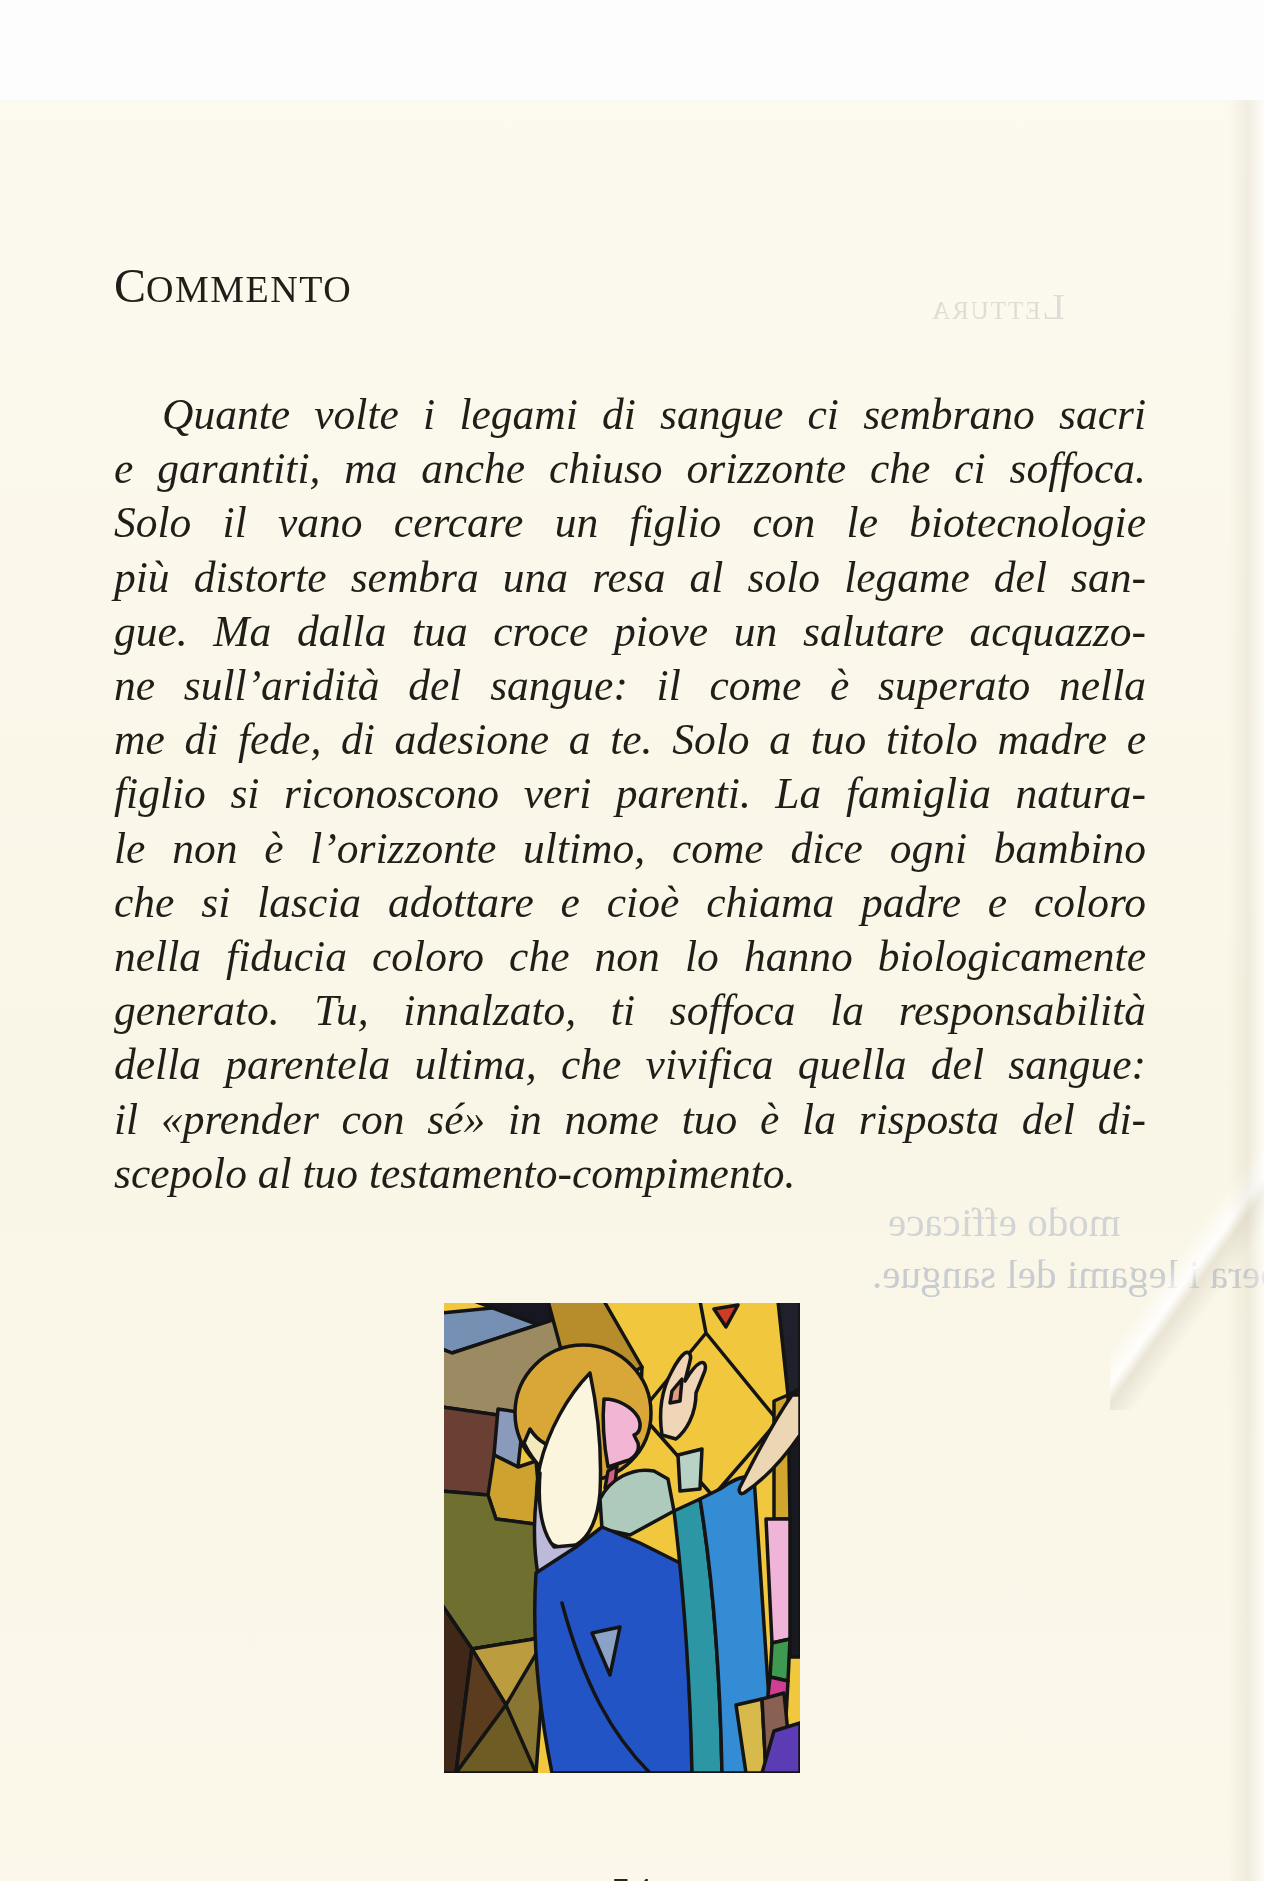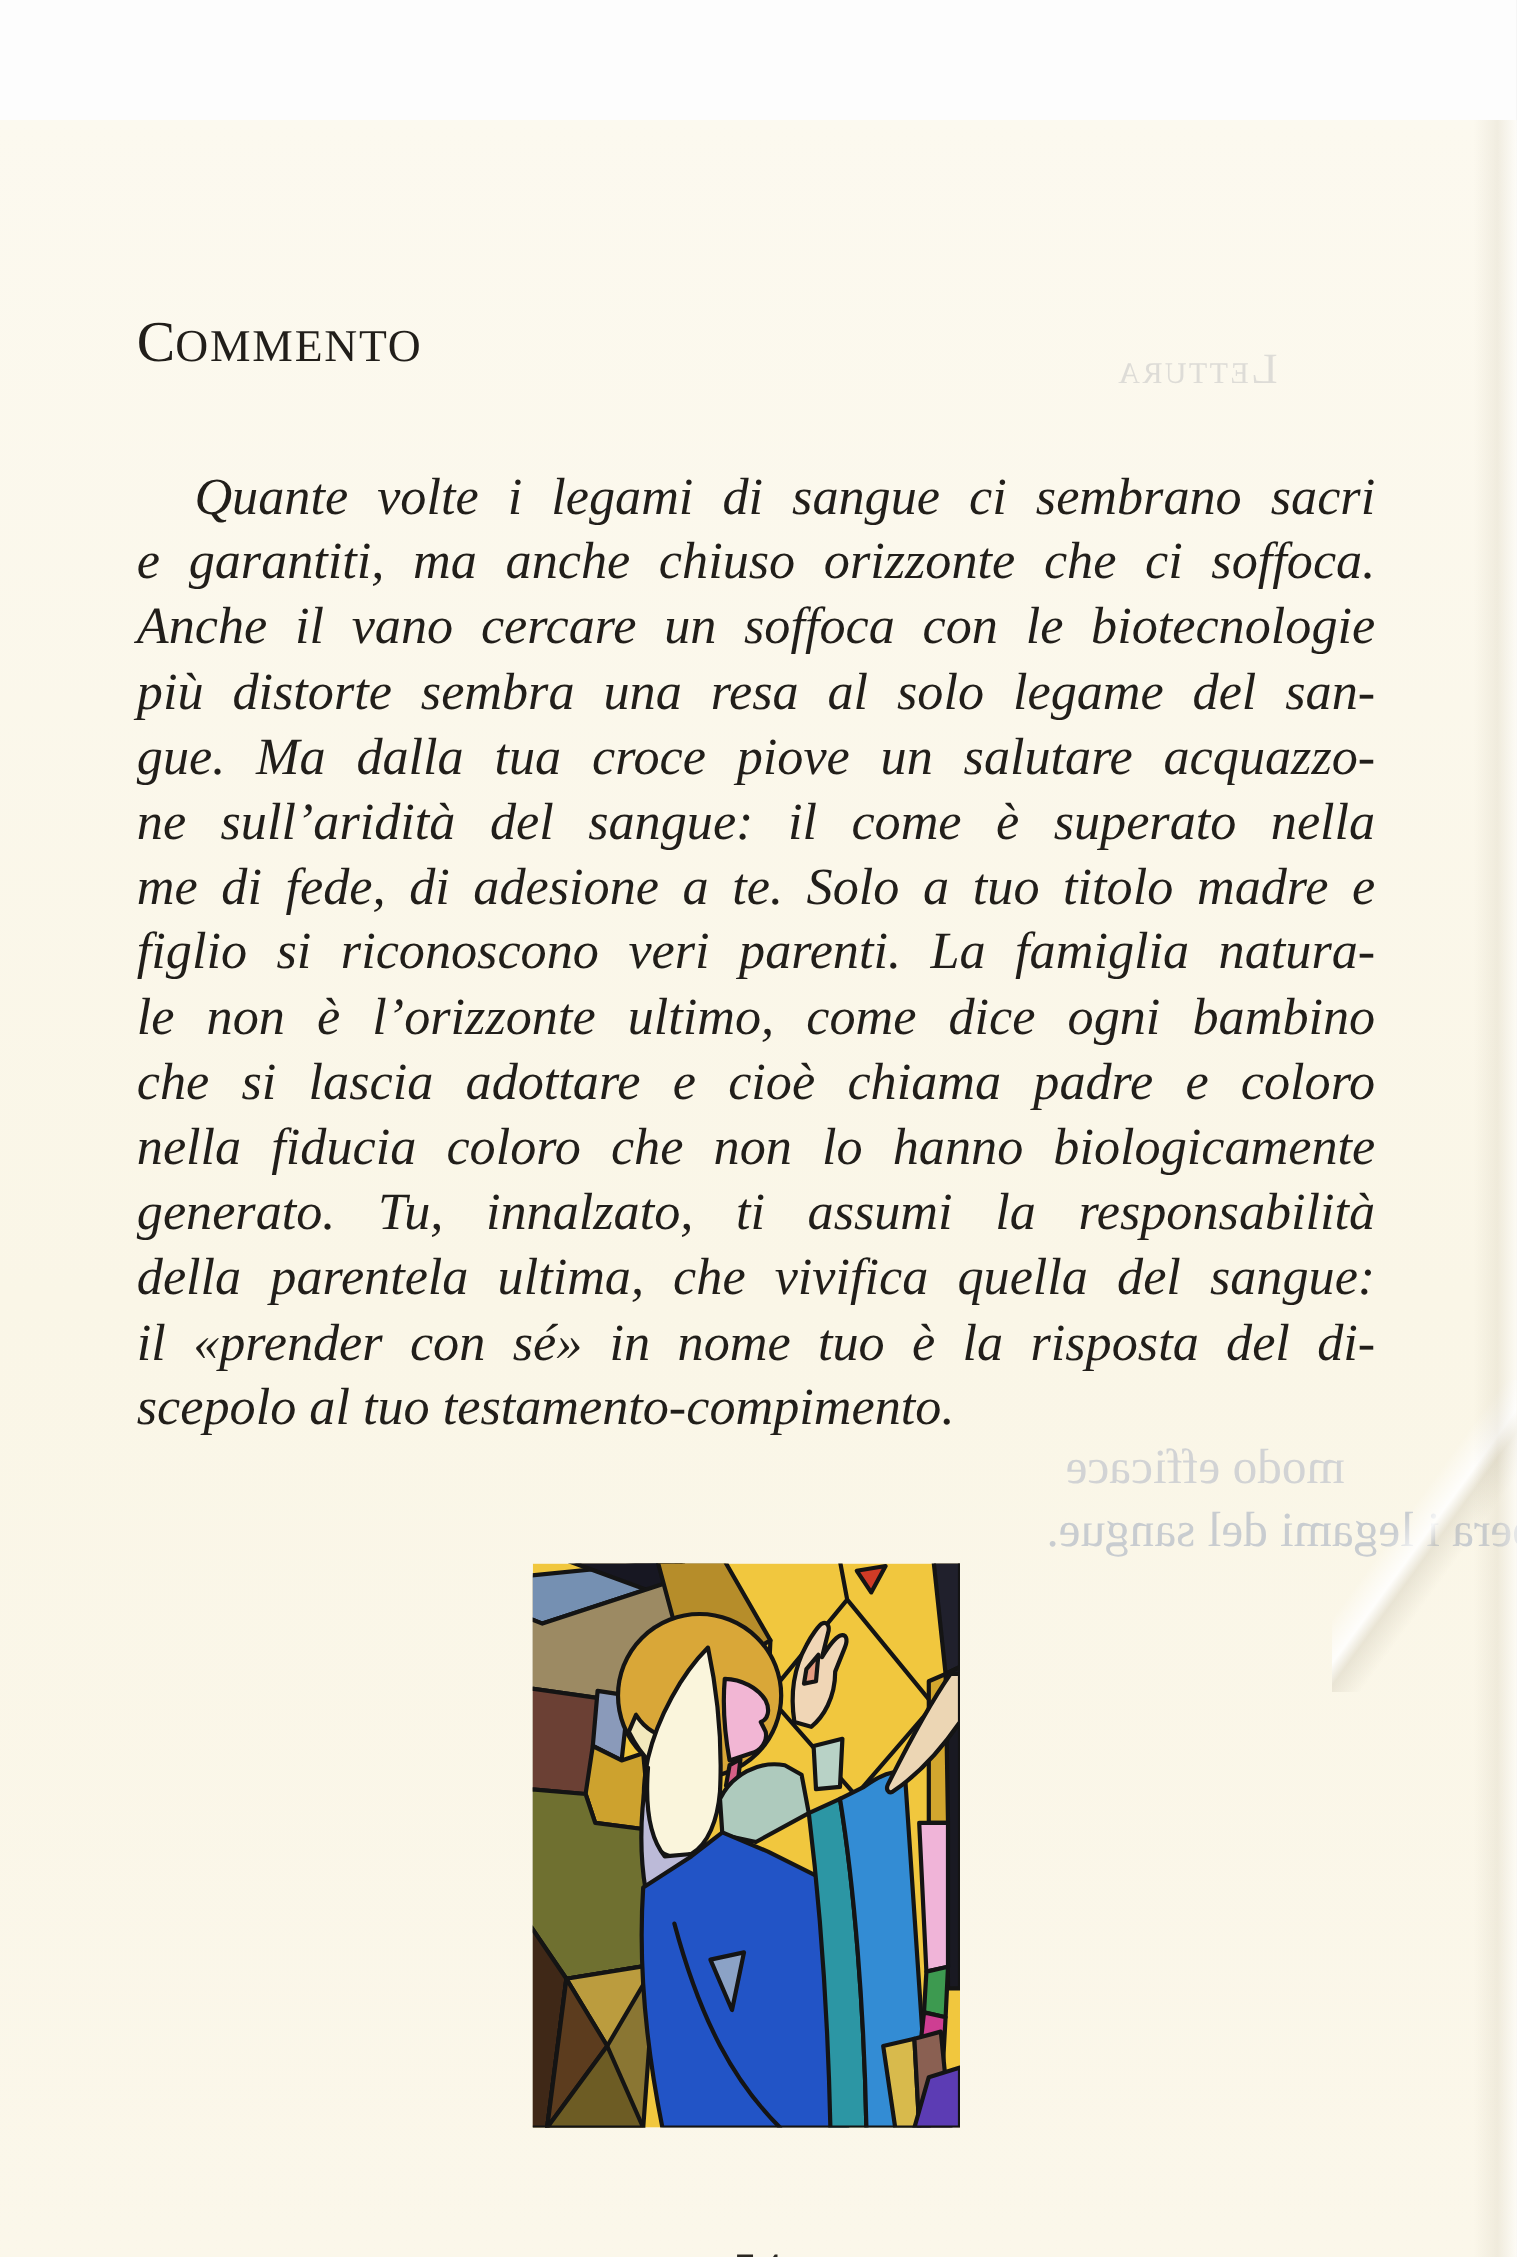--- a/index.html
+++ b/index.html
@@ -59,30 +59,30 @@
 <div class="canvas">
   <div class="page">
 
     <div class="ghost lettura">Lettura</div>
 
     <h1 class="heading"><span class="cap">C</span><span class="rest">OMMENTO</span></h1>
 
     <div class="bodytext">
       <div class="line first">Quante volte i legami di sangue ci sembrano sacri</div>
       <div class="line">e garantiti, ma anche chiuso orizzonte che ci soffoca.</div>
-      <div class="line">Anche il vano cercare un soffoca con le biotecnologie</div>
+      <div class="line">Solo il vano cercare un figlio con le biotecnologie</div>
       <div class="line">più distorte sembra una resa al solo legame del san-</div>
       <div class="line">gue. Ma dalla tua croce piove un salutare acquazzo-</div>
       <div class="line">ne sull’aridità del sangue: il come è superato nella</div>
       <div class="line">me di fede, di adesione a te. Solo a tuo titolo madre e</div>
       <div class="line">figlio si riconoscono veri parenti. La famiglia natura-</div>
       <div class="line">le non è l’orizzonte ultimo, come dice ogni bambino</div>
       <div class="line">che si lascia adottare e cioè chiama padre e coloro</div>
       <div class="line">nella fiducia coloro che non lo hanno biologicamente</div>
-      <div class="line">generato. Tu, innalzato, ti assumi la responsabilità</div>
+      <div class="line">generato. Tu, innalzato, ti soffoca la responsabilità</div>
       <div class="line">della parentela ultima, che vivifica quella del sangue:</div>
       <div class="line">il «prender con sé» in nome tuo è la risposta del di-</div>
       <div class="line last">scepolo al tuo testamento-compimento.</div>
     </div>
 
     <div class="ghost g1">modo efficace</div>
     <div class="ghost g2">pera i legami del sangue.</div>
 
     <figure class="illustration" aria-label="Stained-glass style illustration of the Virgin Mary in blue robes with golden halo and raised hands among colorful geometric panes">
       <svg viewBox="0 0 356 470" xmlns="http://www.w3.org/2000/svg">

